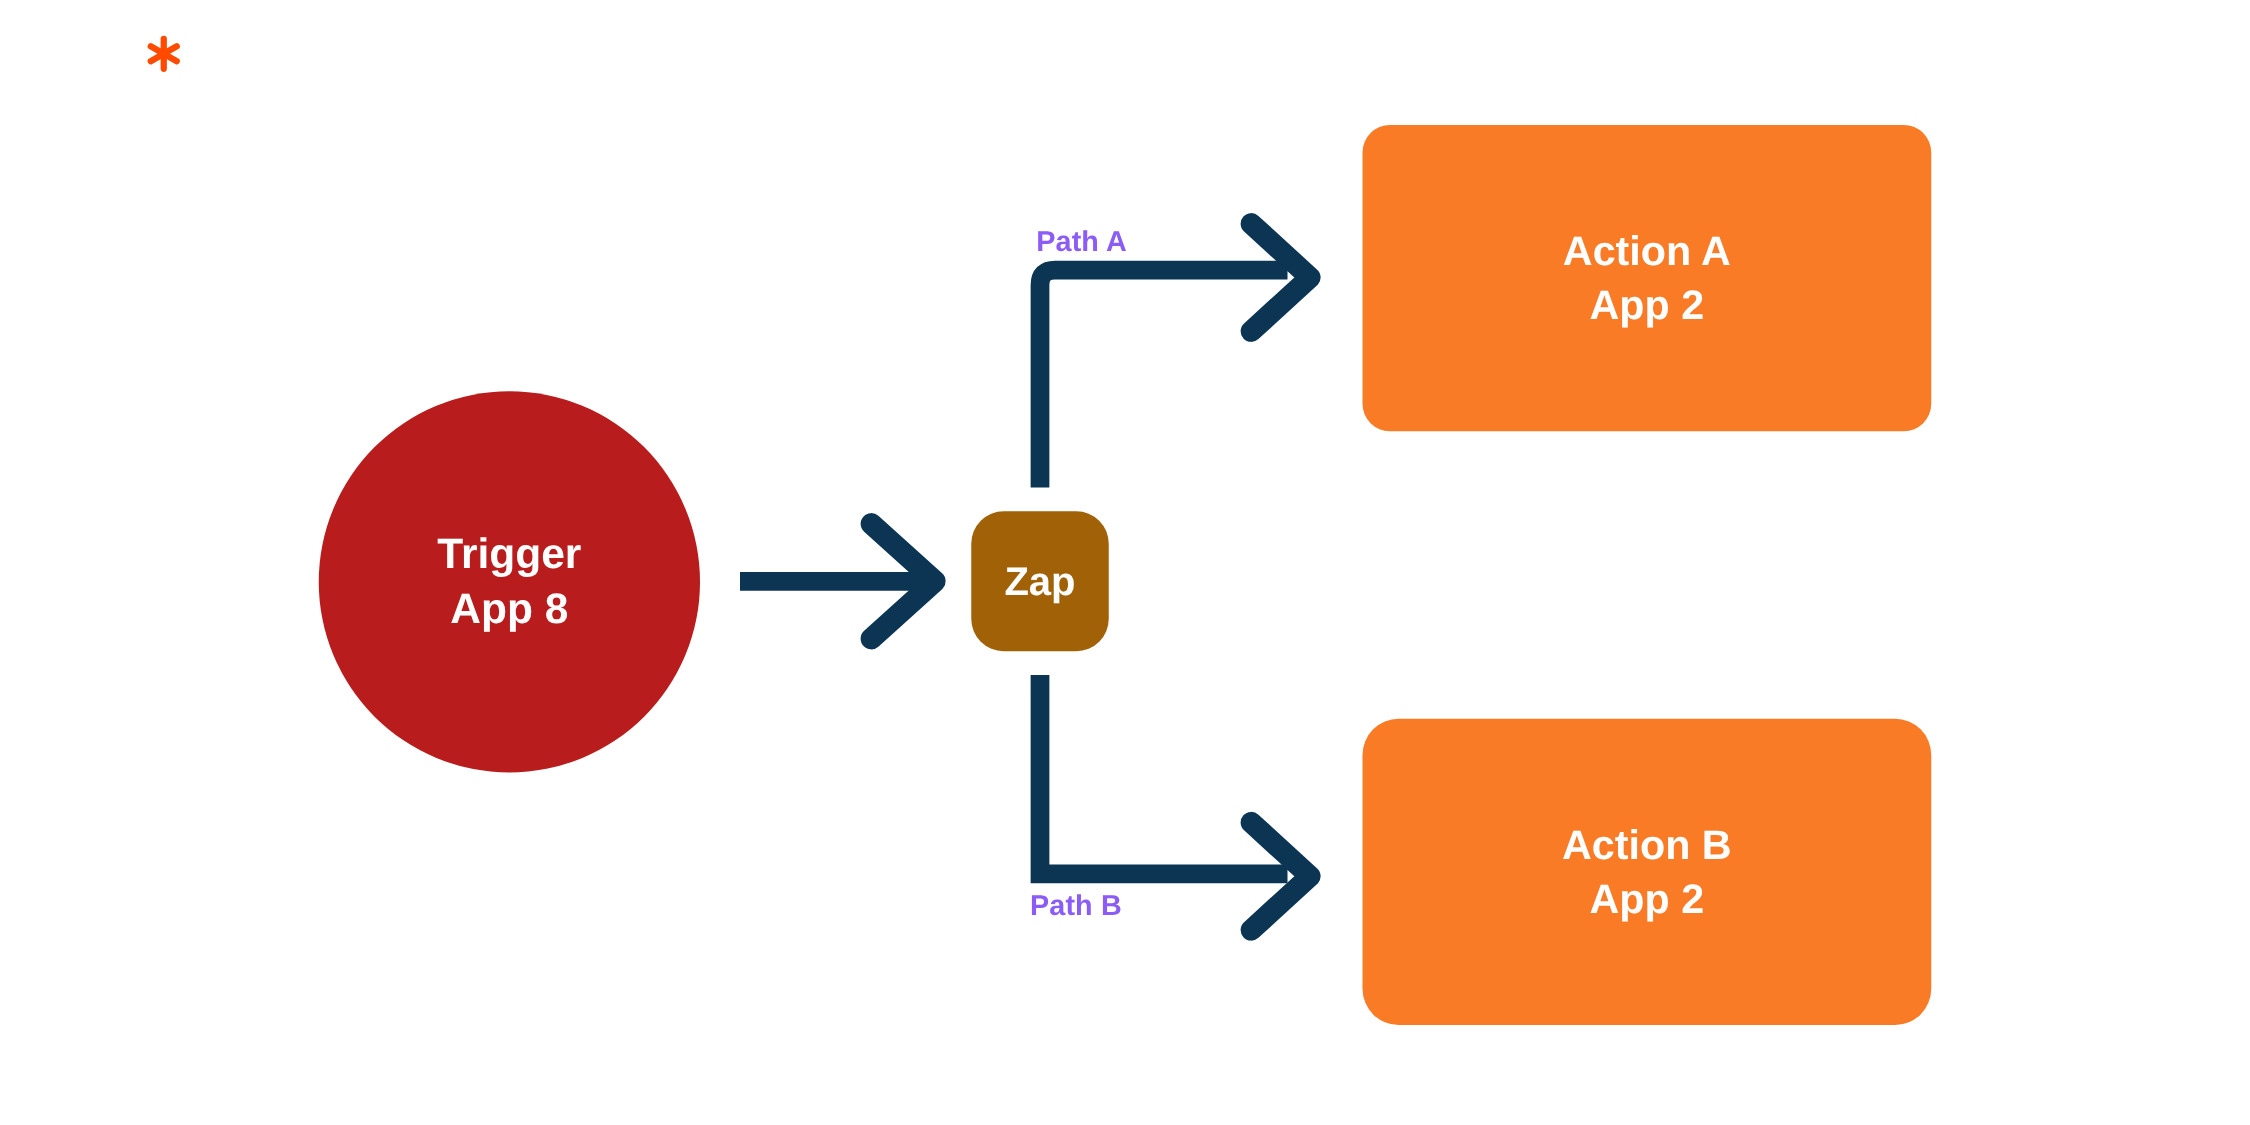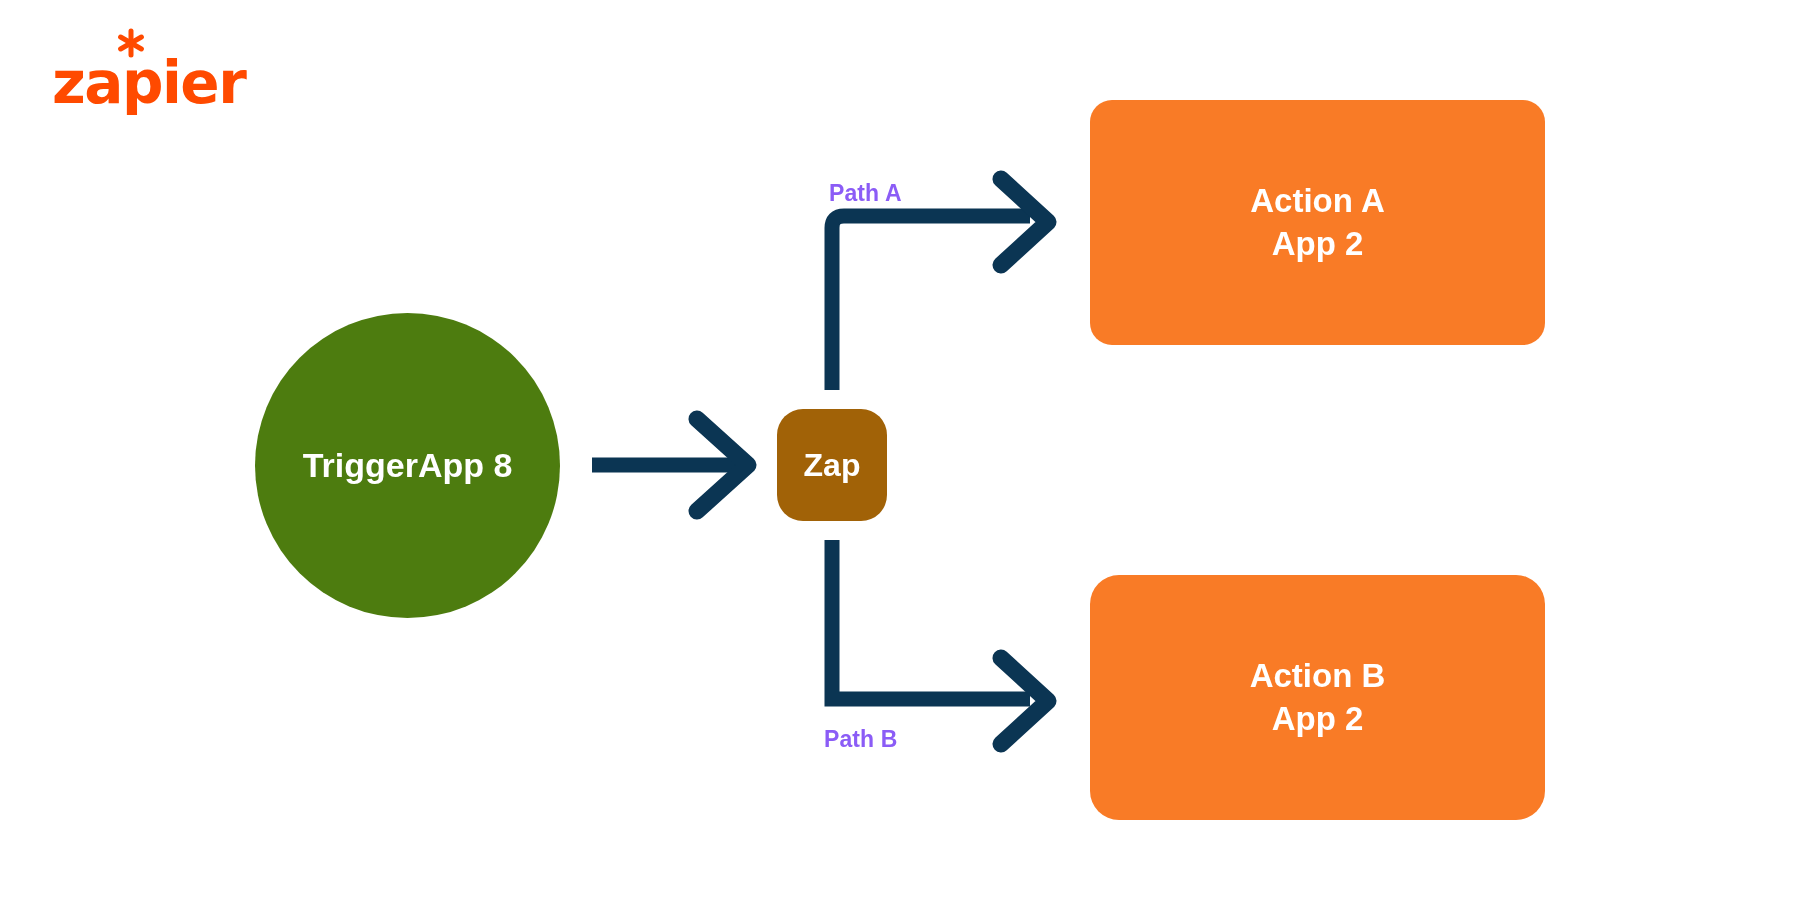--- a/index.html
+++ b/index.html
@@ -44,23 +44,23 @@
   }
 
   
   .trigger-circle {
     position: absolute;
     left: 255px;
     top: 313px;
     width: 305px;
     height: 305px;
     border-radius: 50%;
-    background: #4d7c0f;
+    background: #b91c1c;
     display: flex;
-    flex-direction: row;
+    flex-direction: column;
     align-items: center;
     justify-content: center;
     color: #ffffff;
     font-size: 34px;
     font-weight: 700;
     line-height: 1.28;
     text-align: center;
   }
   .trigger-circle .line { display: block; }
 
@@ -118,21 +118,21 @@
   
   .path-label {
     position: absolute;
     color: #8b5cf6;
     font-size: 23px;
     font-weight: 700;
     letter-spacing: 0.1px;
     white-space: nowrap;
   }
   .path-a-label { left: 829px; top: 180px; }
-  .path-b-label { left: 824px; top: 726px; }
+  .path-b-label { left: 824px; top: 711px; }
 
   
   #connectors {
     position: absolute;
     left: 0;
     top: 0;
     width: 1800px;
     height: 900px;
     pointer-events: none;
   }
@@ -143,21 +143,20 @@
 <div id="canvas">
 
   <div class="logo">
     <svg width="170" height="34" viewBox="0 0 170 34" style="position:absolute; left:62px; top:0;">
       <g stroke="#FF4A00" stroke-width="5" stroke-linecap="round">
         <line x1="17" y1="3" x2="17" y2="27"></line>
         <line x1="6.6" y1="9" x2="27.4" y2="21"></line>
         <line x1="6.6" y1="21" x2="27.4" y2="9"></line>
       </g>
     </svg>
-    <div class="logo-wordmark">zapier</div>
   </div>
 
   <div class="trigger-circle">
     <span class="line">Trigger</span>
     <span class="line">App 8</span>
   </div>
 
   <div class="zap-box">
     <span>Zap</span>
   </div>

